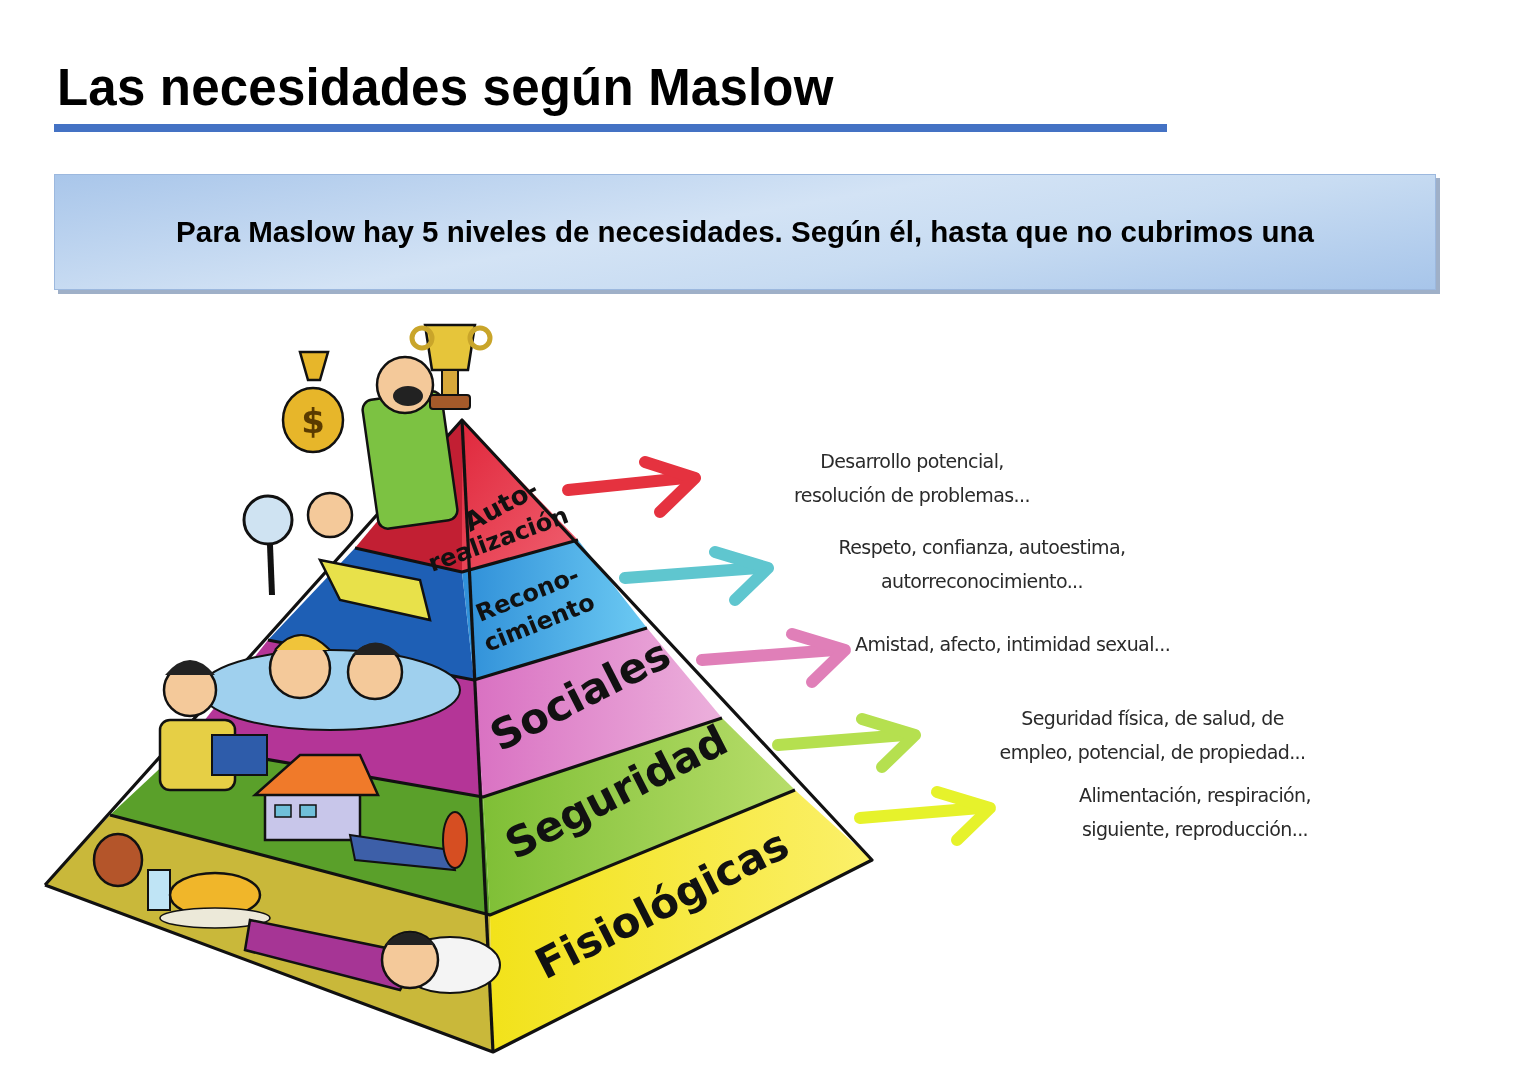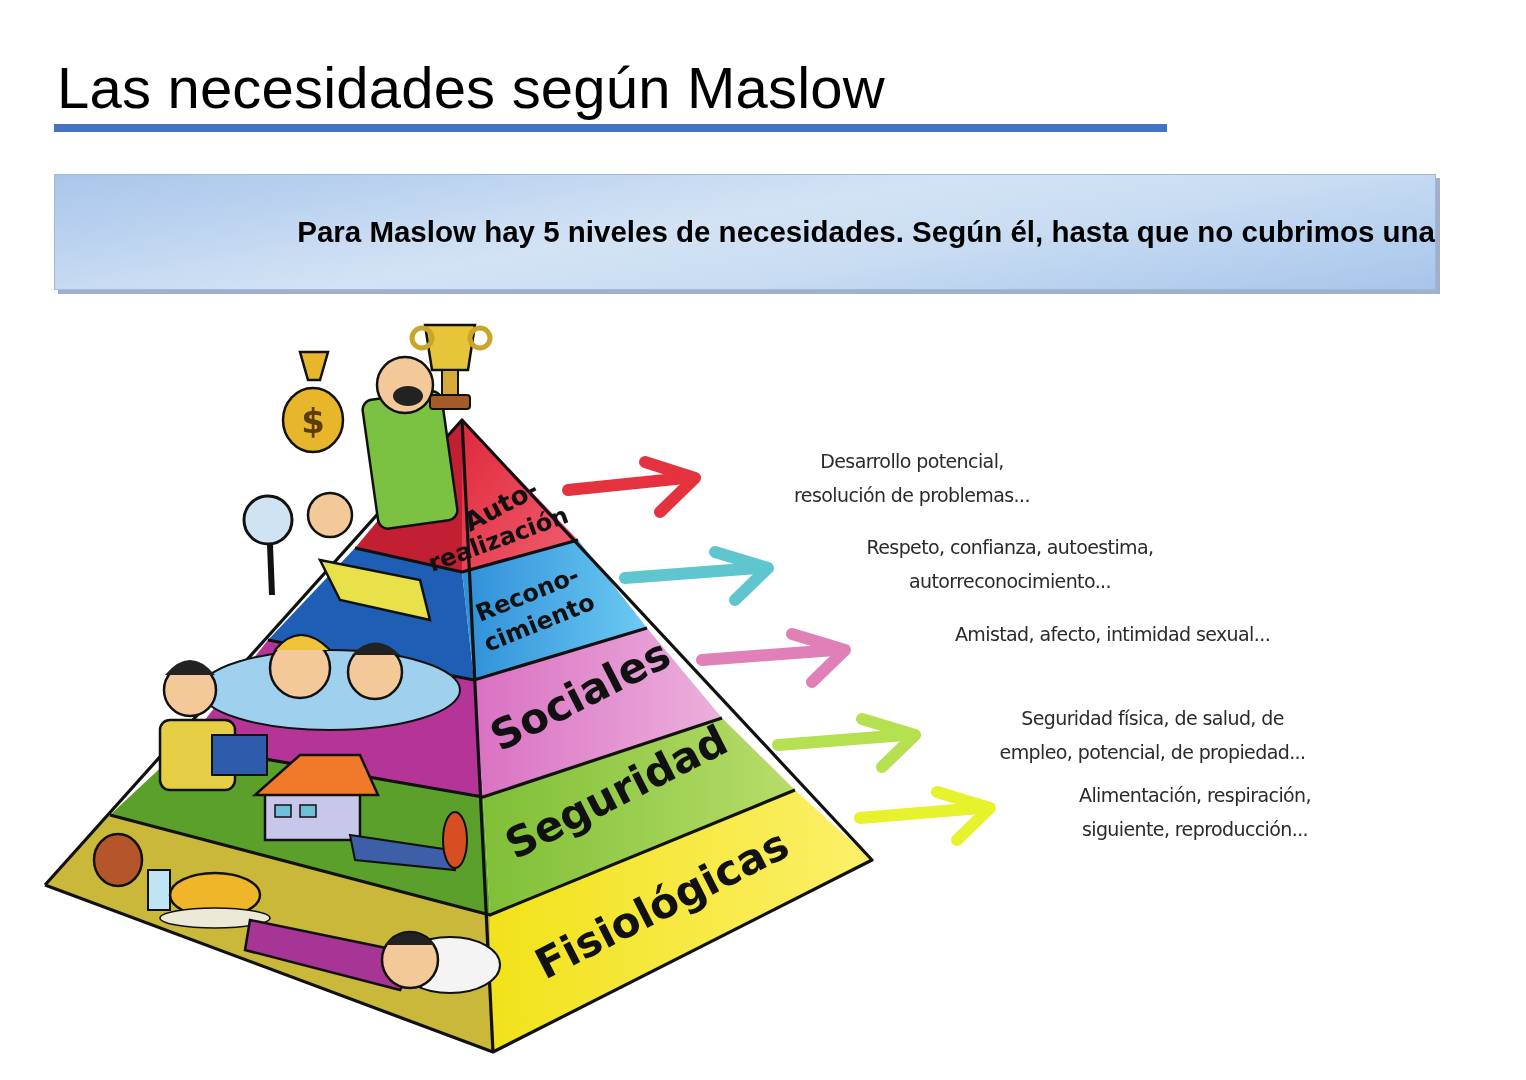--- a/index.html
+++ b/index.html
@@ -1,24 +1,24 @@
 <!DOCTYPE html>
 <html><head>
 <meta charset="utf-8">
 <style>
   html, body { margin:0; padding:0; background:#ffffff; }
   body { width:1526px; height:1080px; position:relative; overflow:hidden;
          font-family:"Liberation Sans", "DejaVu Sans", sans-serif; }
-  .title { position:absolute; left:57px; top:62px; font-size:58px; font-weight:normal;
+  .title { position:absolute; left:57px; top:62px; font-size:51px; font-weight:bold;
            color:#000; letter-spacing:0.2px; margin:0; line-height:52px; }
   .title-rule { position:absolute; left:54px; top:124px; width:1113px; height:8px; background:#4472c4; }
   .callout { position:absolute; left:54px; top:174px; width:1380px; height:114px;
              background:linear-gradient(170deg,#a9c6ea 0%,#d3e3f5 45%,#c8dcf2 65%,#a7c5ea 100%);
              border:1px solid #9cb8de; box-shadow:4px 4px 0 #9fb0c8;
-             display:flex; align-items:center; justify-content:flex-end; text-align:center; }
+             display:flex; align-items:center; justify-content:center; text-align:center; }
   .callout p { margin:0; font-size:29.5px; font-weight:bold; line-height:46px; color:#000; }
   .figure { position:absolute; left:0; top:300px; width:1526px; height:780px; }
   .figure svg { position:absolute; left:0; top:0; }
   .desc { position:absolute; font-family:"DejaVu Sans", sans-serif; font-size:19px;
           color:#2a2a2a; line-height:34px; text-align:center; white-space:nowrap; letter-spacing:-0.6px; }
   .level-label { font-family:"DejaVu Sans", sans-serif; font-weight:bold; fill:#111; }
 </style>
 </head>
 <body>
 
@@ -169,25 +169,25 @@
         <path d="M860,818 L980,808"></path>
           <path d="M937,792 L990,808 L957,840"></path>
       </g>
     </g>
   </svg>
 
   <div class="desc" style="left:712px; top:144px; width:400px;">
     <span>Desarrollo potencial,</span><br>
     <span>resolución de problemas...</span>
   </div>
-  <div class="desc" style="left:770px; top:230px; width:480px;">
+  <div class="desc" style="left:742px; top:230px; width:480px;">
     <span>Respeto, confianza, autoestima,</span><br>
     <span>autorreconocimiento...</span>
   </div>
-  <div class="desc" style="left:855px; top:317px; width:515px; text-align:center;">
+  <div class="desc" style="left:855px; top:327px; width:515px; text-align:left;">
     <span>Amistad, afecto, intimidad sexual...</span>
   </div>
   <div class="desc" style="left:920px; top:401px; width:465px;">
     <span>Seguridad física, de salud, de</span><br>
     <span>empleo, potencial, de propiedad...</span>
   </div>
   <div class="desc" style="left:1000px; top:478px; width:390px;">
     <span>Alimentación, respiración,</span><br>
     <span>siguiente, reproducción...</span>
   </div>

